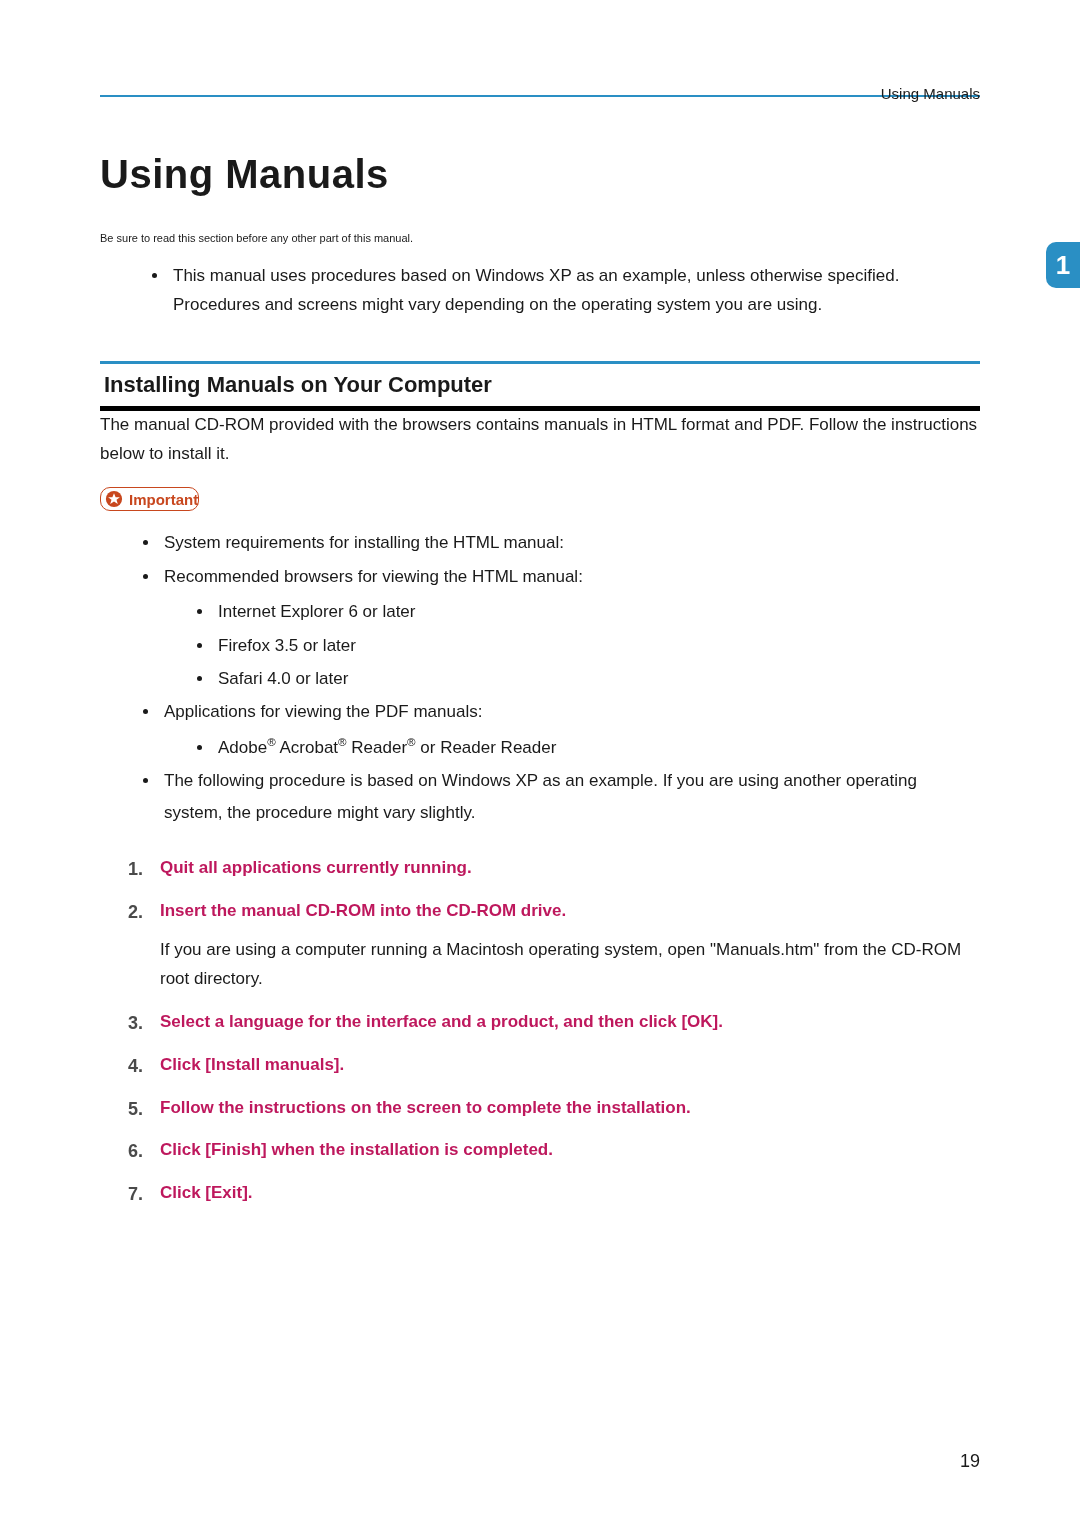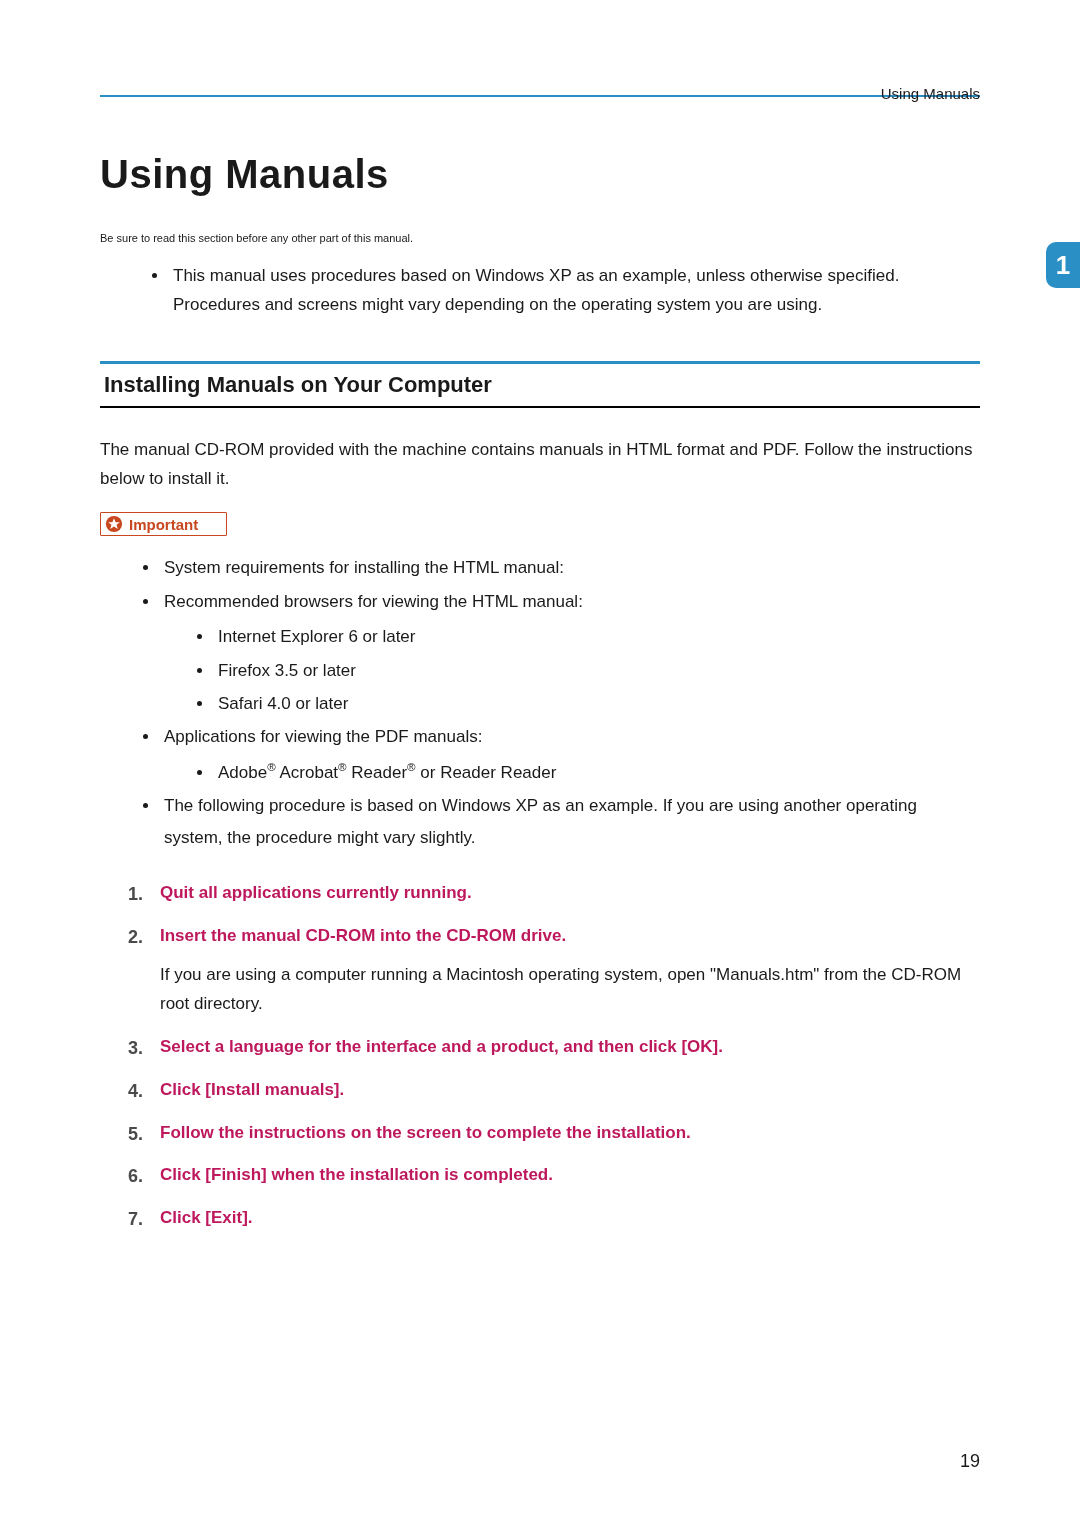--- a/index.html
+++ b/index.html
@@ -58,39 +58,38 @@
   ul.top-bullets {
     list-style: disc;
     padding-left: 60px;
     font-size: 17px;
     line-height: 1.7;
     margin-bottom: 42px;
   }
   ul.top-bullets li { padding-left: 4px; margin-left: 9px; }
   .section-header {
     border-top: 3px solid #2a8fc4;
-    border-bottom: 2px solid #000000;
+    border-bottom: 5px solid #000000;
     padding: 8px 4px;
-    margin-bottom: 28px;
   }
   h2 {
     font-size: 22px;
     font-weight: 600;
   }
   .section-intro {
     font-size: 17px;
     line-height: 1.7;
     margin-bottom: 18px;
   }
   .important-badge {
     display: inline-flex;
     align-items: center;
     border: 1.5px solid #c8471e;
-    border-radius: 1px;
-    padding: 2px 28px 2px 4px;
+    border-radius: 10px;
+    padding: 2px 0 2px 4px;
     margin-bottom: 16px;
     gap: 6px;
   }
   .important-badge .star-icon {
     width: 18px;
     height: 18px;
     display: inline-block;
   }
   .important-badge .label {
     color: #c8471e;
@@ -165,21 +164,21 @@
   <p class="intro">Be sure to read this section before any other part of this manual.</p>
 
   <ul class="top-bullets">
     <li>This manual uses procedures based on Windows XP as an example, unless otherwise specified. Procedures and screens might vary depending on the operating system you are using.</li>
   </ul>
 
   <div class="section-header">
     <h2>Installing Manuals on Your Computer</h2>
   </div>
 
-  <p class="section-intro">The manual CD-ROM provided with the machine contains manuals in HTML format and PDF. Follow the instructions below to install it.</p>
+  <p class="section-intro">The manual CD-ROM provided with the browsers contains manuals in HTML format and PDF. Follow the instructions below to install it.</p>
 
   <div class="important-badge">
     <span class="star-icon">
       <svg viewBox="0 0 20 20" width="18" height="18">
         <circle cx="10" cy="10" r="9" fill="#c8471e"></circle>
         <path d="M10 3.5 L11.8 8 L16.5 8 L12.8 10.9 L14.2 15.5 L10 12.8 L5.8 15.5 L7.2 10.9 L3.5 8 L8.2 8 Z" fill="#fff"></path>
       </svg>
     </span>
     <span class="label">Important</span>
   </div>

